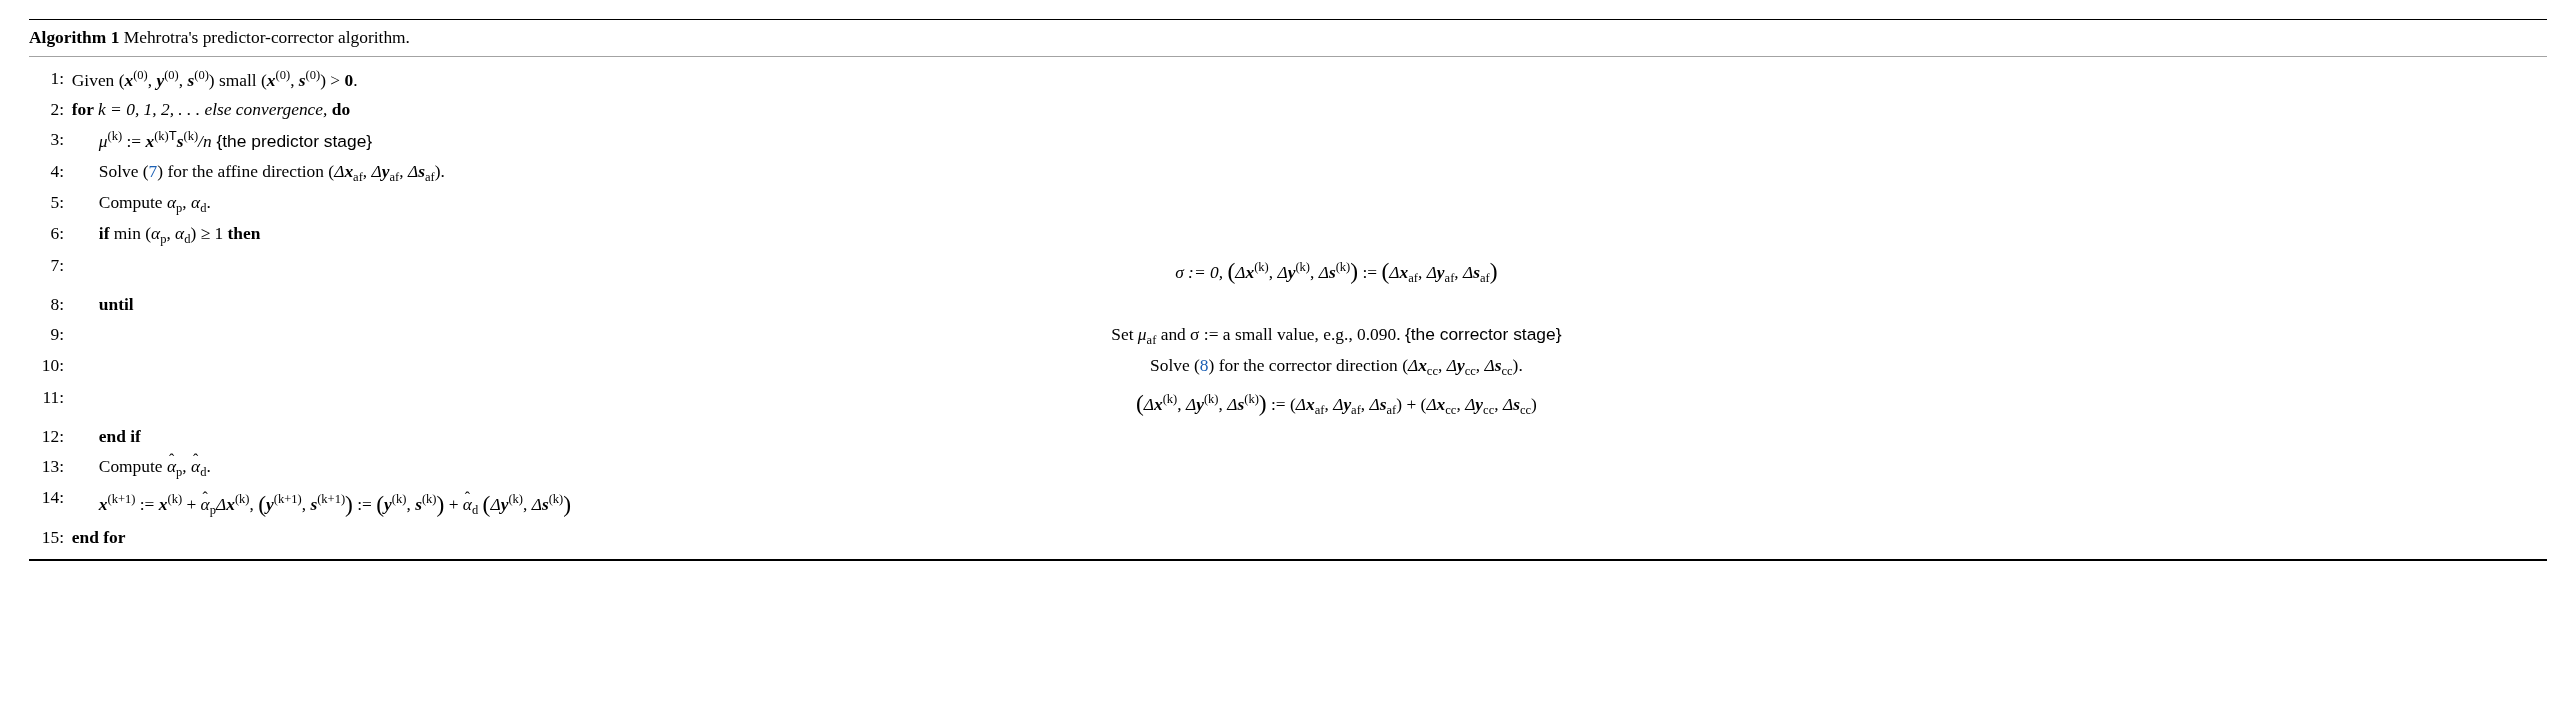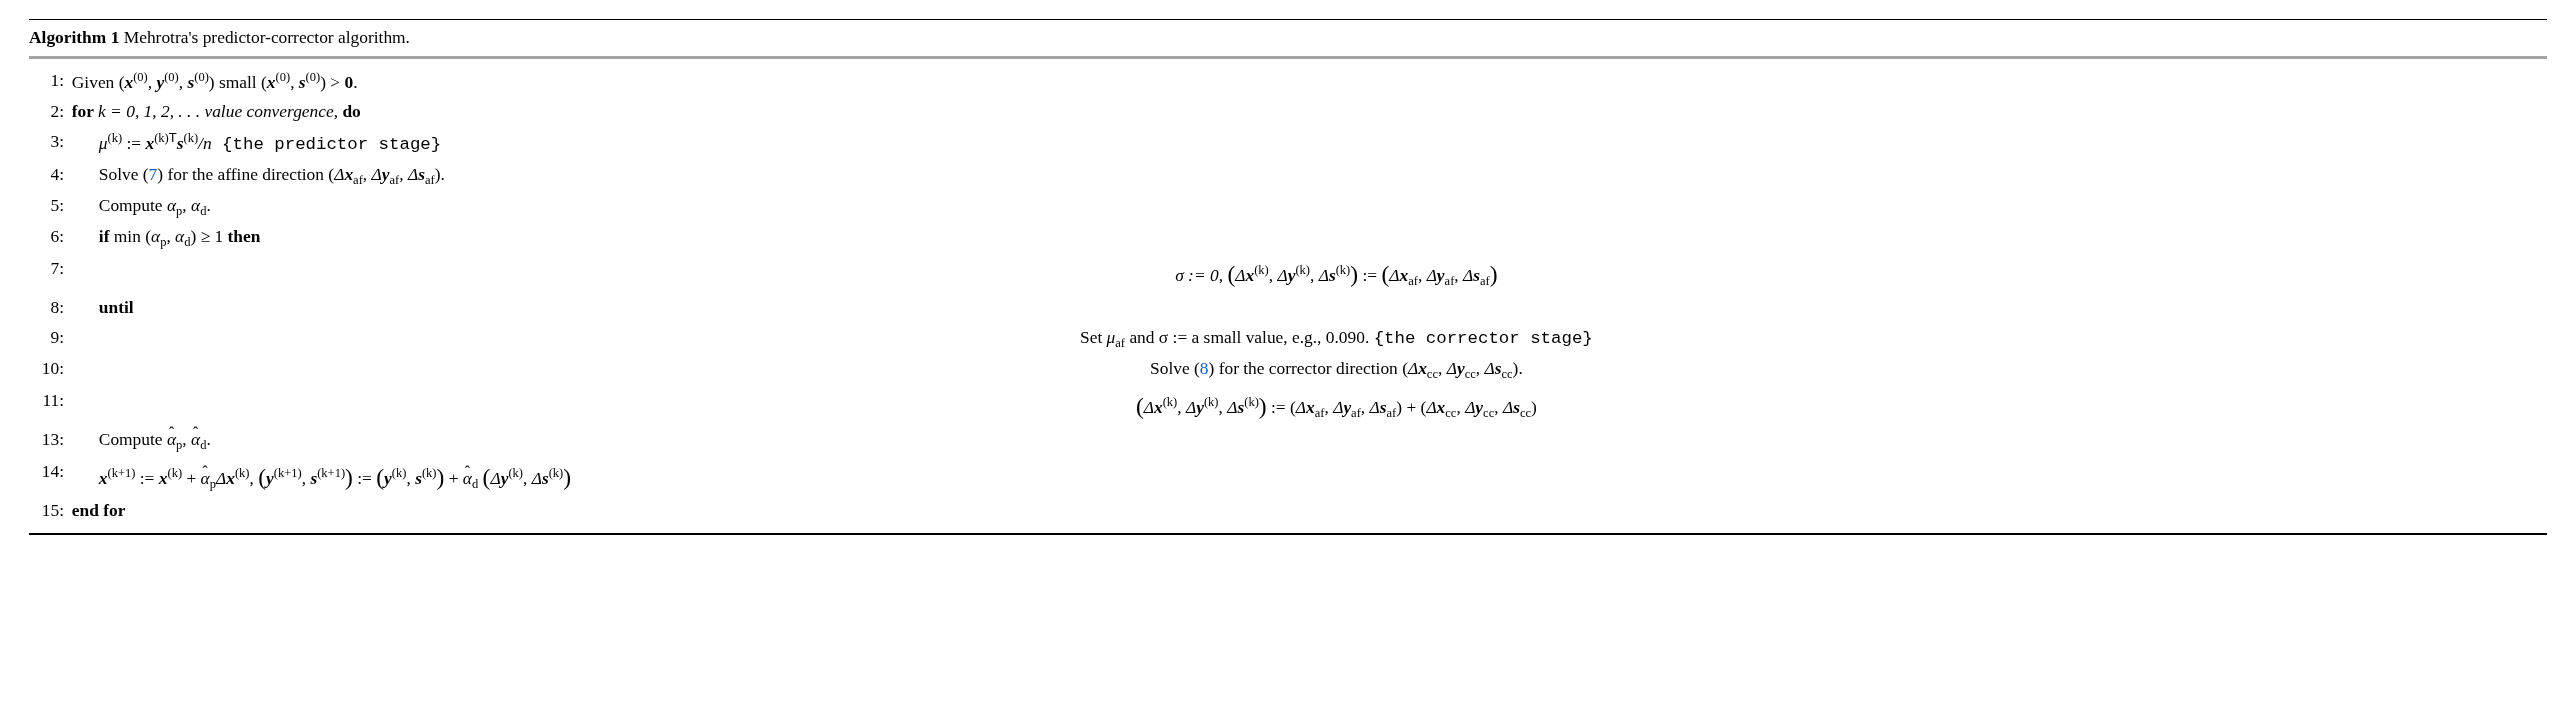--- a/index.html
+++ b/index.html
@@ -9,21 +9,21 @@
       margin: 0;
       padding: 19.4px 29px;
       background: white;
       color: black;
     }
     .algorithm-box {
       border-top: 1.9px solid black;
       border-bottom: 1.9px solid black;
     }
     .algo-header {
-      border-bottom: 3px solid #a3a3a3;
+      border-bottom: 1px solid #a3a3a3;
       padding: 3.9px 0;
     }
     .algo-body {
       padding: 5.8px 0;
       border-bottom: 1px solid black;
     }
     .algo-header .label {
       font-weight: bold;
     }
     .line {
@@ -38,21 +38,21 @@
       flex-shrink: 0;
     }
     .content {
       flex: 1;
     }
     .indent1 { padding-left: 27px; }
     .indent2 { padding-left: 54px; text-align: center; }
     .bold { font-weight: bold; }
     .ital { font-style: italic; }
     .bital { font-style: italic; font-weight: bold; }
-    .tt { font-family: Liberation Mono, monospace; }
+    .tt { font-family: Liberation Sans, sans-serif; }
     .link { color: #1a5fb4; }
     .sup { vertical-align: super; font-size: 0.72em; font-style: normal; }
     .sub { vertical-align: sub; font-size: 0.72em; font-style: normal; font-family: Liberation Serif, serif; }
     .trans { font-family: Arial, Helvetica, sans-serif; font-size: 0.75em; vertical-align: super; font-style: normal; }
     .big { font-size: 1.35em; position: relative; top: 0.06em; }
     .hat { position: relative; }
     .hat::before {
       content: "ˆ";
       position: absolute;
       left: 50%; transform: translateX(-50%);
@@ -75,21 +75,21 @@
     <div class="line">
       <div class="lineno">1:</div>
       <div class="content">
         <span>Given </span>(<span class="bital">x</span><span class="sup">(0)</span>, <span class="bital">y</span><span class="sup">(0)</span>, <span class="bital">s</span><span class="sup">(0)</span>)<span> small </span>(<span class="bital">x</span><span class="sup">(0)</span>, <span class="bital">s</span><span class="sup">(0)</span>)<span> &gt; </span><span class="bold">0</span><span>.</span>
       </div>
     </div>
 
     <div class="line">
       <div class="lineno">2:</div>
       <div class="content">
-        <span class="bold">for </span><span class="ital">k = 0, 1, 2, . . . value convergence,</span><span class="bold"> do</span>
+        <span class="bold">for </span><span class="ital">k = 0, 1, 2, . . . else convergence,</span><span class="bold"> do</span>
       </div>
     </div>
 
     <div class="line">
       <div class="lineno">3:</div>
       <div class="content indent1">
         <span class="ital">μ</span><span class="sup">(k)</span><span> := </span><span class="bital">x</span><span class="sup">(k)</span><span class="trans">T</span><span class="bital">s</span><span class="sup">(k)</span><span class="ital">/n</span><span class="tt"> {the predictor stage}</span>
       </div>
     </div>
 
@@ -142,20 +142,26 @@
       </div>
     </div>
 
     <div class="line">
       <div class="lineno">11:</div>
       <div class="content indent2">
         <span class="big">(</span><span class="ital">Δ</span><span class="bital">x</span><span class="sup">(k)</span>, <span class="ital">Δ</span><span class="bital">y</span><span class="sup">(k)</span>, <span class="ital">Δ</span><span class="bital">s</span><span class="sup">(k)</span><span class="big">)</span><span> := </span>(<span class="ital">Δ</span><span class="bital">x</span><span class="sub">af</span>, <span class="ital">Δ</span><span class="bital">y</span><span class="sub">af</span>, <span class="ital">Δ</span><span class="bital">s</span><span class="sub">af</span>)<span> + </span>(<span class="ital">Δ</span><span class="bital">x</span><span class="sub">cc</span>, <span class="ital">Δ</span><span class="bital">y</span><span class="sub">cc</span>, <span class="ital">Δ</span><span class="bital">s</span><span class="sub">cc</span>)
       </div>
     </div>
 
+    <div class="line">
+      <div class="lineno">12:</div>
+      <div class="content indent1">
+        <span class="bold">end if</span>
+      </div>
+    </div>
 
     <div class="line">
       <div class="lineno">13:</div>
       <div class="content indent1">
         <span>Compute </span><span class="ital hat">α</span><span class="sub">p</span><span>,  </span><span class="ital hat">α</span><span class="sub">d</span><span>.</span>
       </div>
     </div>
 
     <div class="line">
       <div class="lineno">14:</div>

